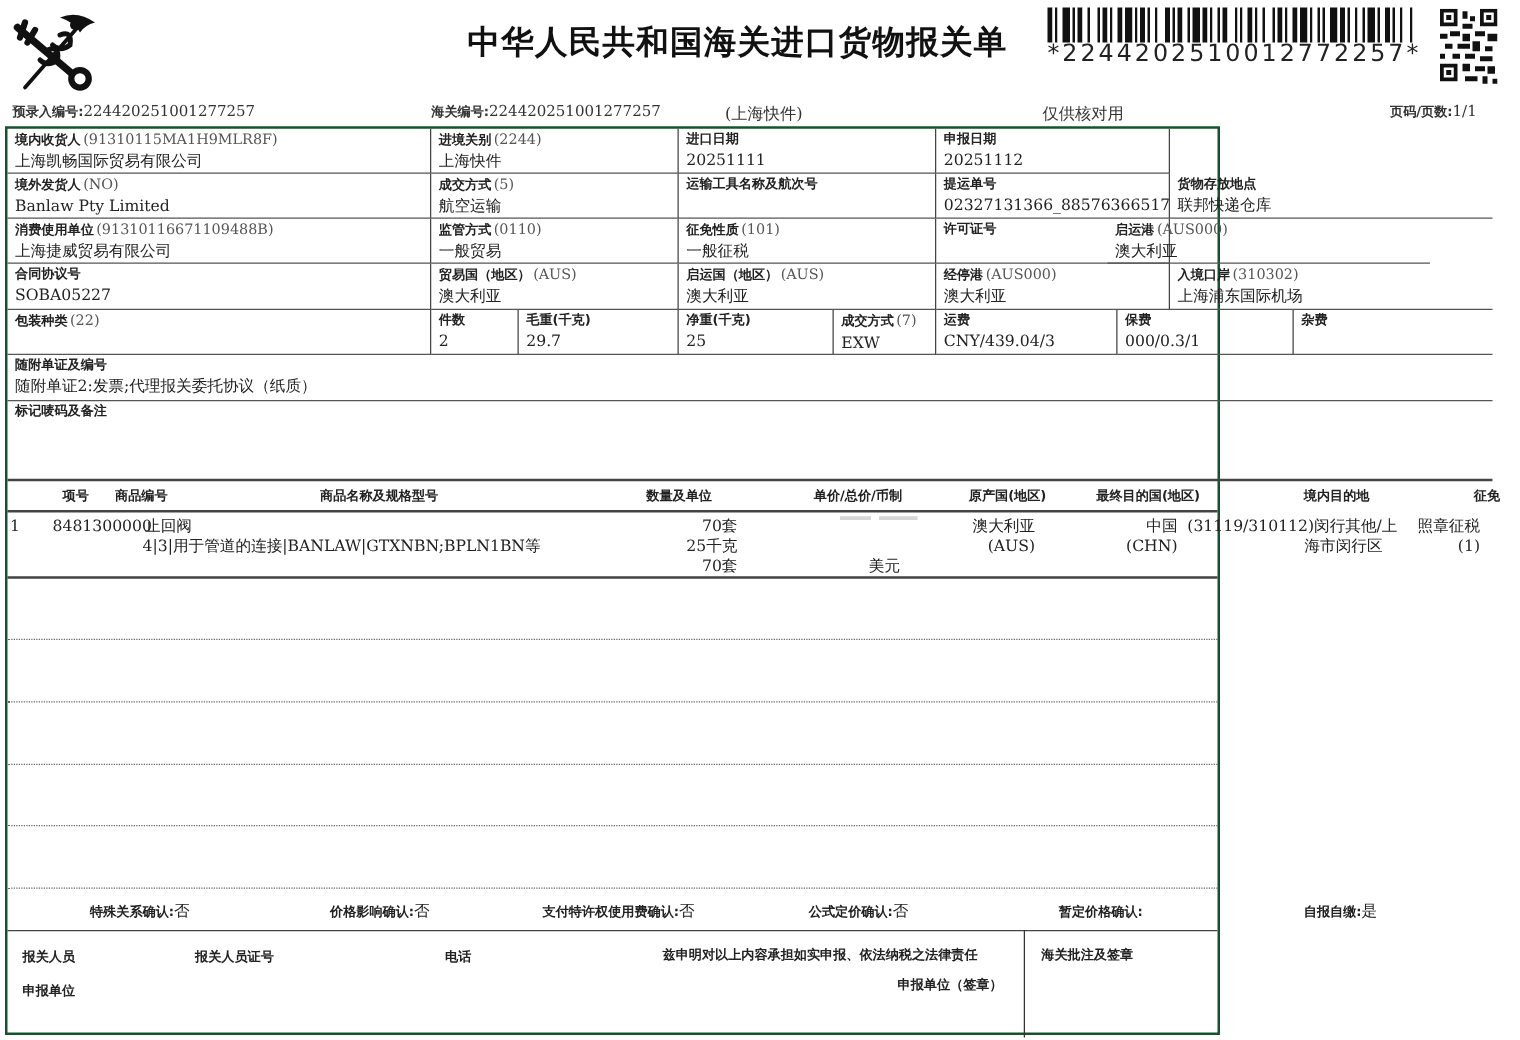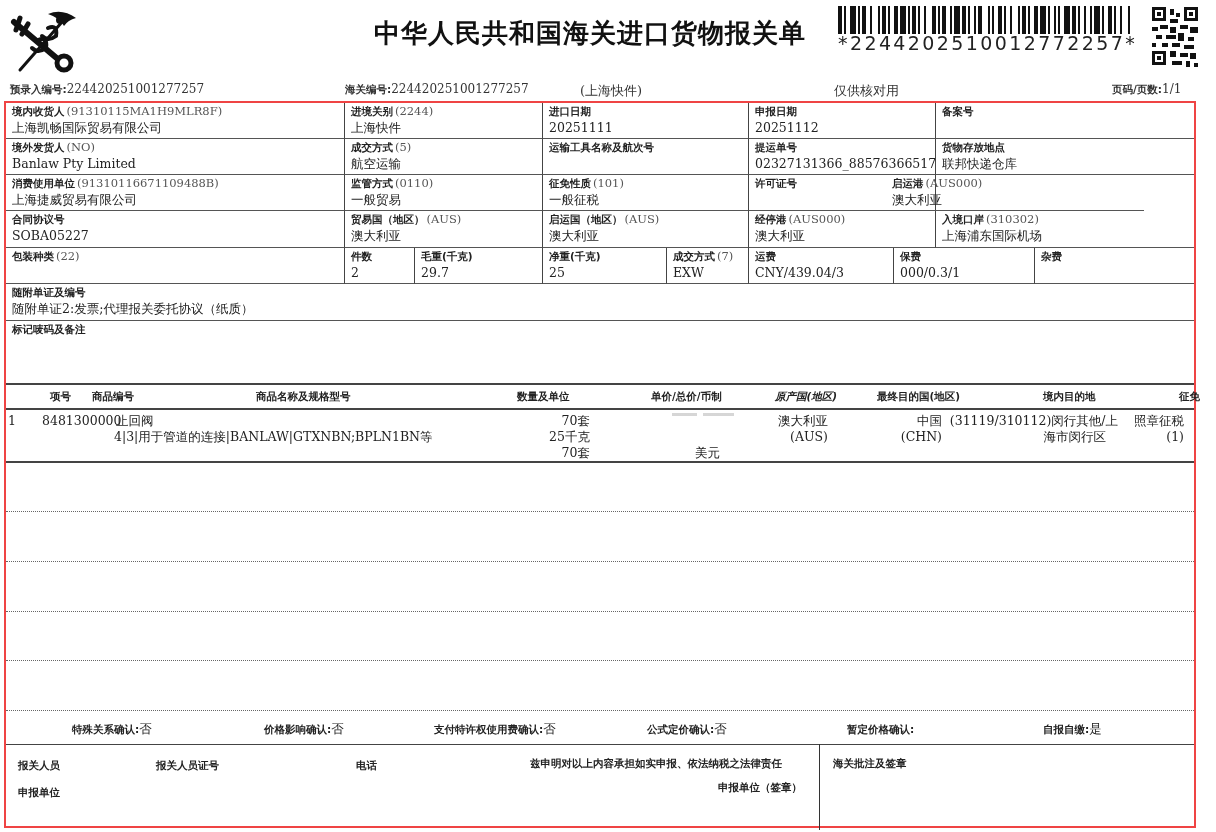--- a/index.html
+++ b/index.html
@@ -11,21 +11,21 @@
   .logo { left: 8px; top: 8px; width: 70px; height: 66px; }
   .title { left: 374px; top: 16px; font-size: 26px; font-weight: bold; letter-spacing: 1px; color: #111; font-family: "DejaVu Sans", "Liberation Sans", sans-serif; }
   .barcode { left: 838px; top: 6px; width: 296px; height: 28px; display: flex; }
   .barcode span { display: block; height: 100%; background: #111; }
   .barcode-text { left: 838px; top: 32px; width: 296px; font-size: 19px; font-family: "DejaVu Sans", "Liberation Sans", sans-serif; letter-spacing: 2.4px; color: #222; text-align: center; }
   .qr { left: 1152px; top: 7px; width: 46px; height: 62px; }
   .meta { top: 82px; font-size: 12px; color: #333; }
   .meta b { font-weight: bold; font-family: "DejaVu Sans", "Liberation Sans", sans-serif; font-size: 10.5px; }
 
   
-  .form { left: 4px; top: 101px; width: 1192px; height: 727px; border: 2px solid #ef4444; }
+  .form { left: 4px; top: 101px; width: 972px; height: 727px; border: 2px solid #14532d; }
   .cell { position: absolute; border-right: 1px solid #444; border-bottom: 1.5px solid #555; padding: 1px 6px; overflow: hidden; }
   .lbl { font-family: "DejaVu Sans", "Liberation Sans", sans-serif; font-weight: bold; font-size: 10.5px; color: #222; line-height: 15px; white-space: nowrap; }
   .code { font-weight: normal; font-family: "DejaVu Serif", serif; font-size: 11.5px; color: #555; margin-left: 2px; }
   .val { font-size: 12.5px; color: #222; line-height: 17px; white-space: nowrap; }
   .hline { position: absolute; left: 0; right: 0; height: 0; border-top: 2px solid #444; }
   .dotted { position: absolute; left: 0; right: 0; height: 0; border-top: 1.5px dotted #666; }
 
   .ghead { position: absolute; top: 386px; font-family: "DejaVu Sans", "Liberation Sans", sans-serif; font-weight: bold; font-size: 10.5px; color: #222; white-space: nowrap; margin-left: 36px; }
   .gtext { position: absolute; font-size: 12.5px; color: #222; white-space: nowrap; line-height: 15px; }
   .right { text-align: right; }
@@ -211,24 +211,20 @@
     <div class="val">上海快件</div>
   </div>
   <div class="cell" style="left:537px;top:0;width:206px;height:36px;">
     <div class="lbl">进口日期</div>
     <div class="val">20251111</div>
   </div>
   <div class="cell" style="left:743px;top:0;width:187px;height:36px;">
     <div class="lbl">申报日期</div>
     <div class="val">20251112</div>
   </div>
-  <div class="cell" style="left:930px;top:0;width:258px;height:36px;border-right:none;">
-    <div class="lbl">备案号</div>
-    <div class="val"></div>
-  </div>
 
   <div class="cell" style="left:0;top:36px;width:339px;height:36px;">
     <div class="lbl"><span>境外发货人</span><span class="code">(NO)</span></div>
     <div class="val">Banlaw Pty Limited</div>
   </div>
   <div class="cell" style="left:339px;top:36px;width:198px;height:36px;">
     <div class="lbl"><span>成交方式</span><span class="code">(5)</span></div>
     <div class="val">航空运输</div>
   </div>
   <div class="cell" style="left:537px;top:36px;width:206px;height:36px;">
@@ -325,21 +321,21 @@
 
   <div class="cell" style="left:0;top:218px;width:1188px;height:64px;border-right:none;border-bottom:2px solid #444;">
     <div class="lbl">标记唛码及备注</div>
   </div>
 
   <div class="ghead" style="left:8px;top:287px;">项号</div>
   <div class="ghead" style="left:50px;top:287px;">商品编号</div>
   <div class="ghead" style="left:214px;top:287px;">商品名称及规格型号</div>
   <div class="ghead" style="left:475px;top:287px;">数量及单位</div>
   <div class="ghead" style="left:609px;top:287px;">单价/总价/币制</div>
-  <div class="ghead" style="left:733px;top:287px;font-style:italic;">原产国(地区)</div>
+  <div class="ghead" style="left:733px;top:287px;">原产国(地区)</div>
   <div class="ghead" style="left:835px;top:287px;">最终目的国(地区)</div>
   <div class="ghead" style="left:1001px;top:287px;">境内目的地</div>
   <div class="ghead" style="left:1137px;top:287px;">征免</div>
   <div class="hline" style="top:305px;"></div>
 
   <div>
     <div class="gtext" style="left:2px;top:310px;">1</div>
     <div class="gtext" style="left:36px;top:310px;">8481300000</div>
     <div class="gtext" style="left:110px;top:310px;">止回阀</div>
     <div class="gtext" style="left:108px;top:326px;">4|3|用于管道的连接|BANLAW|GTXNBN;BPLN1BN等</div>

